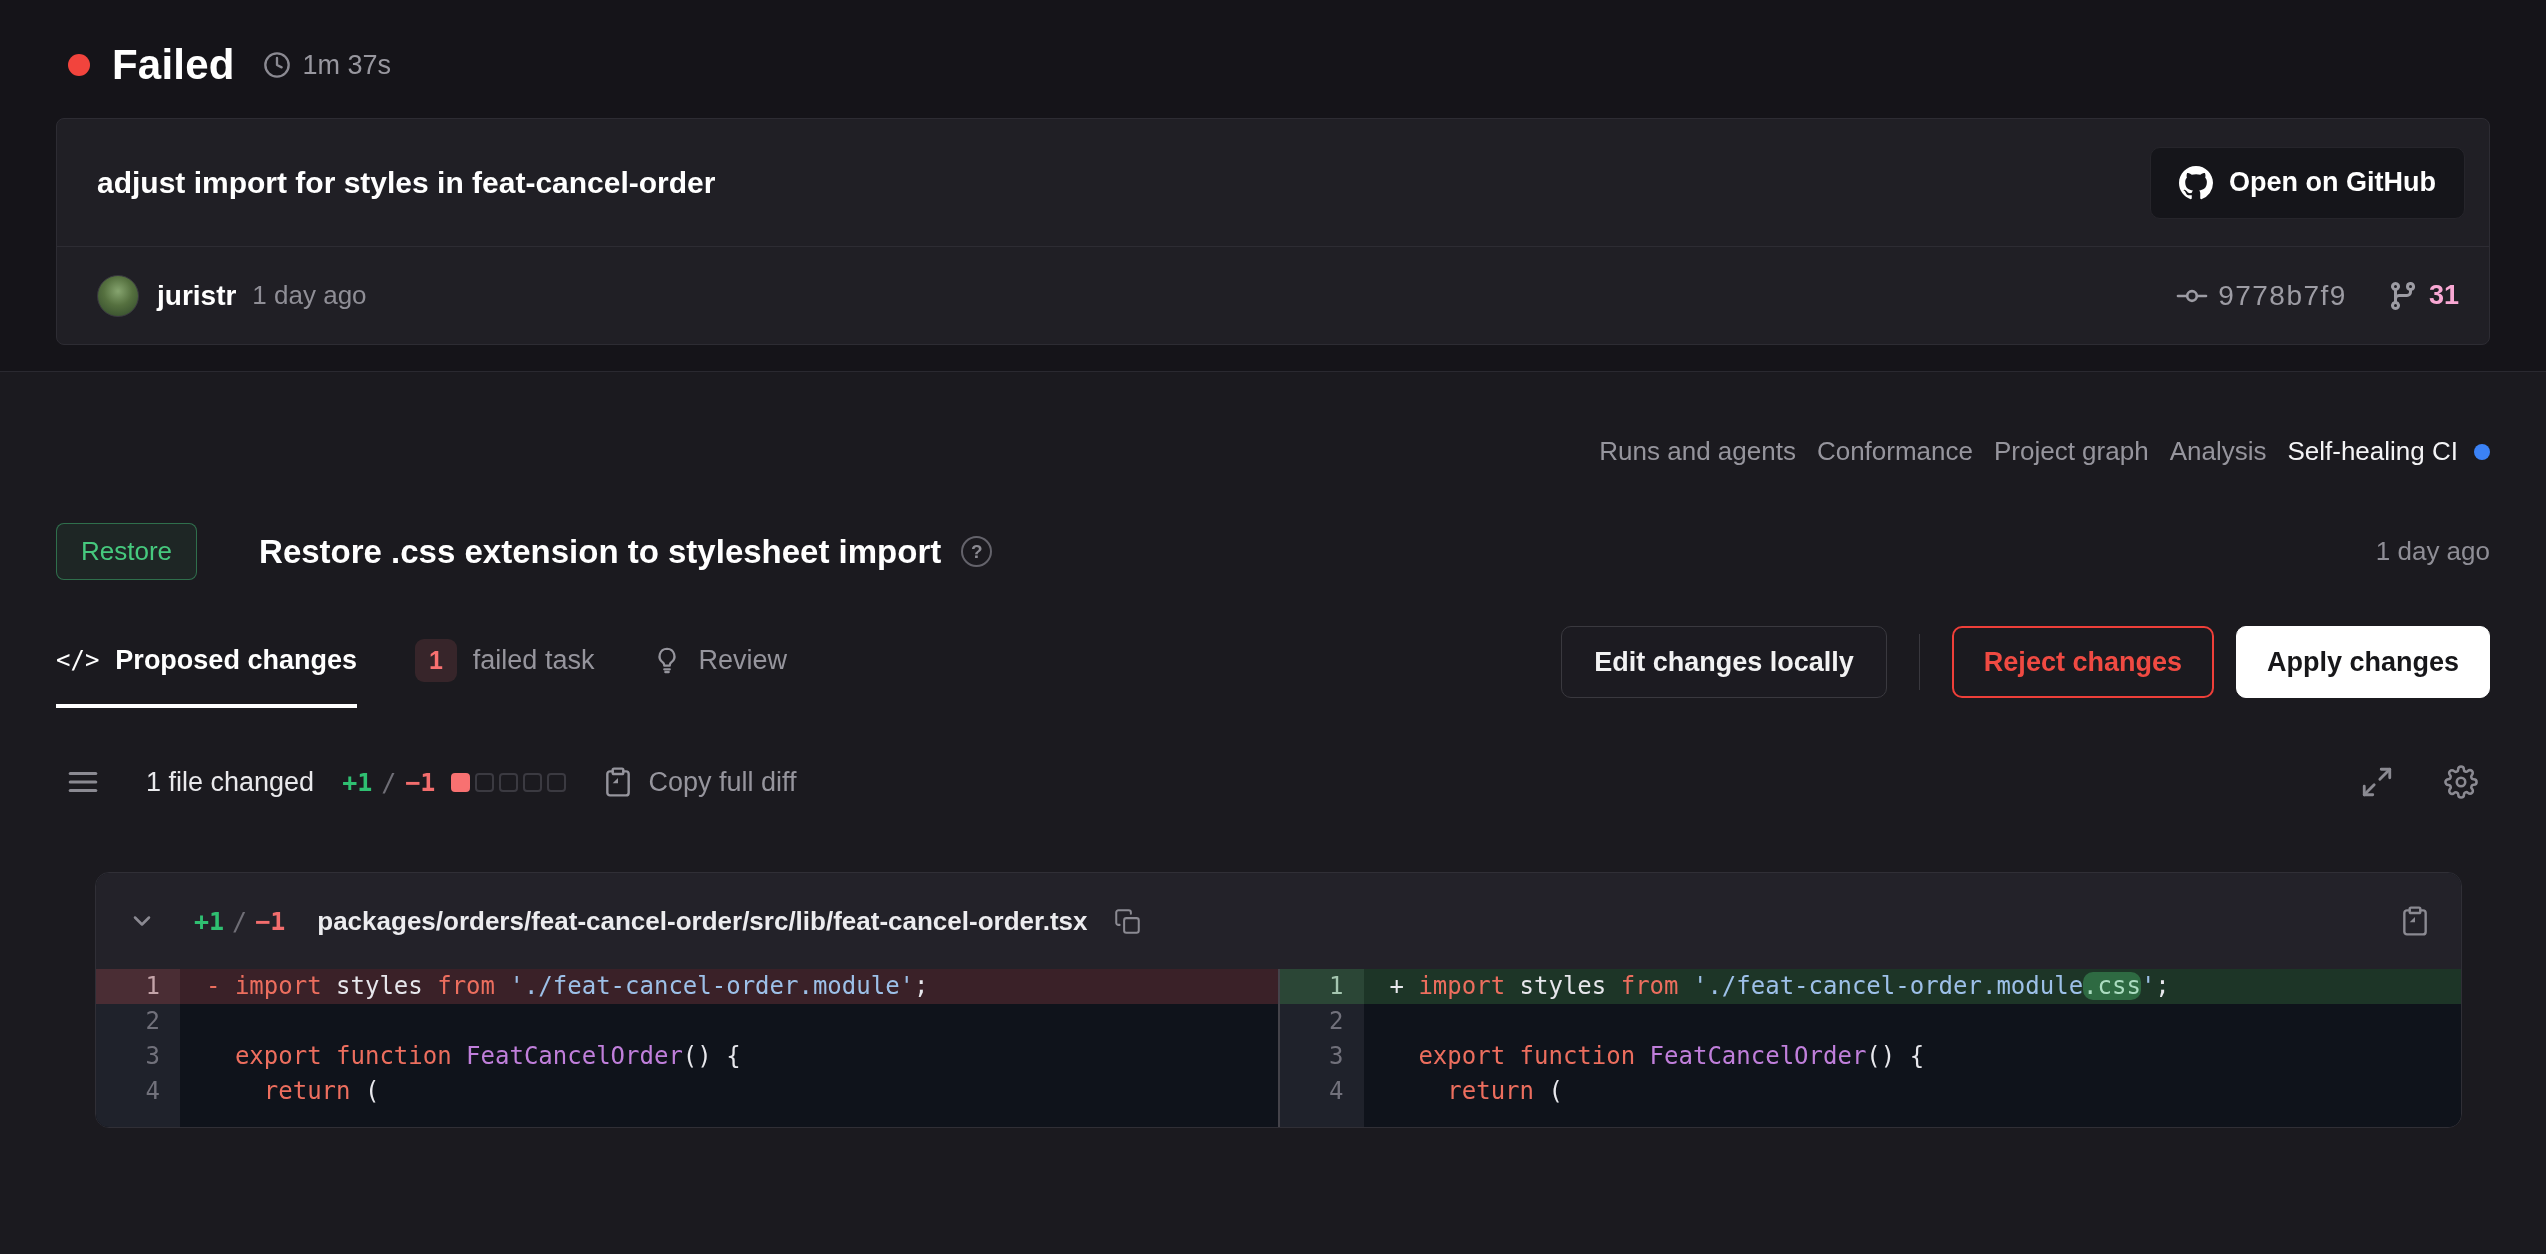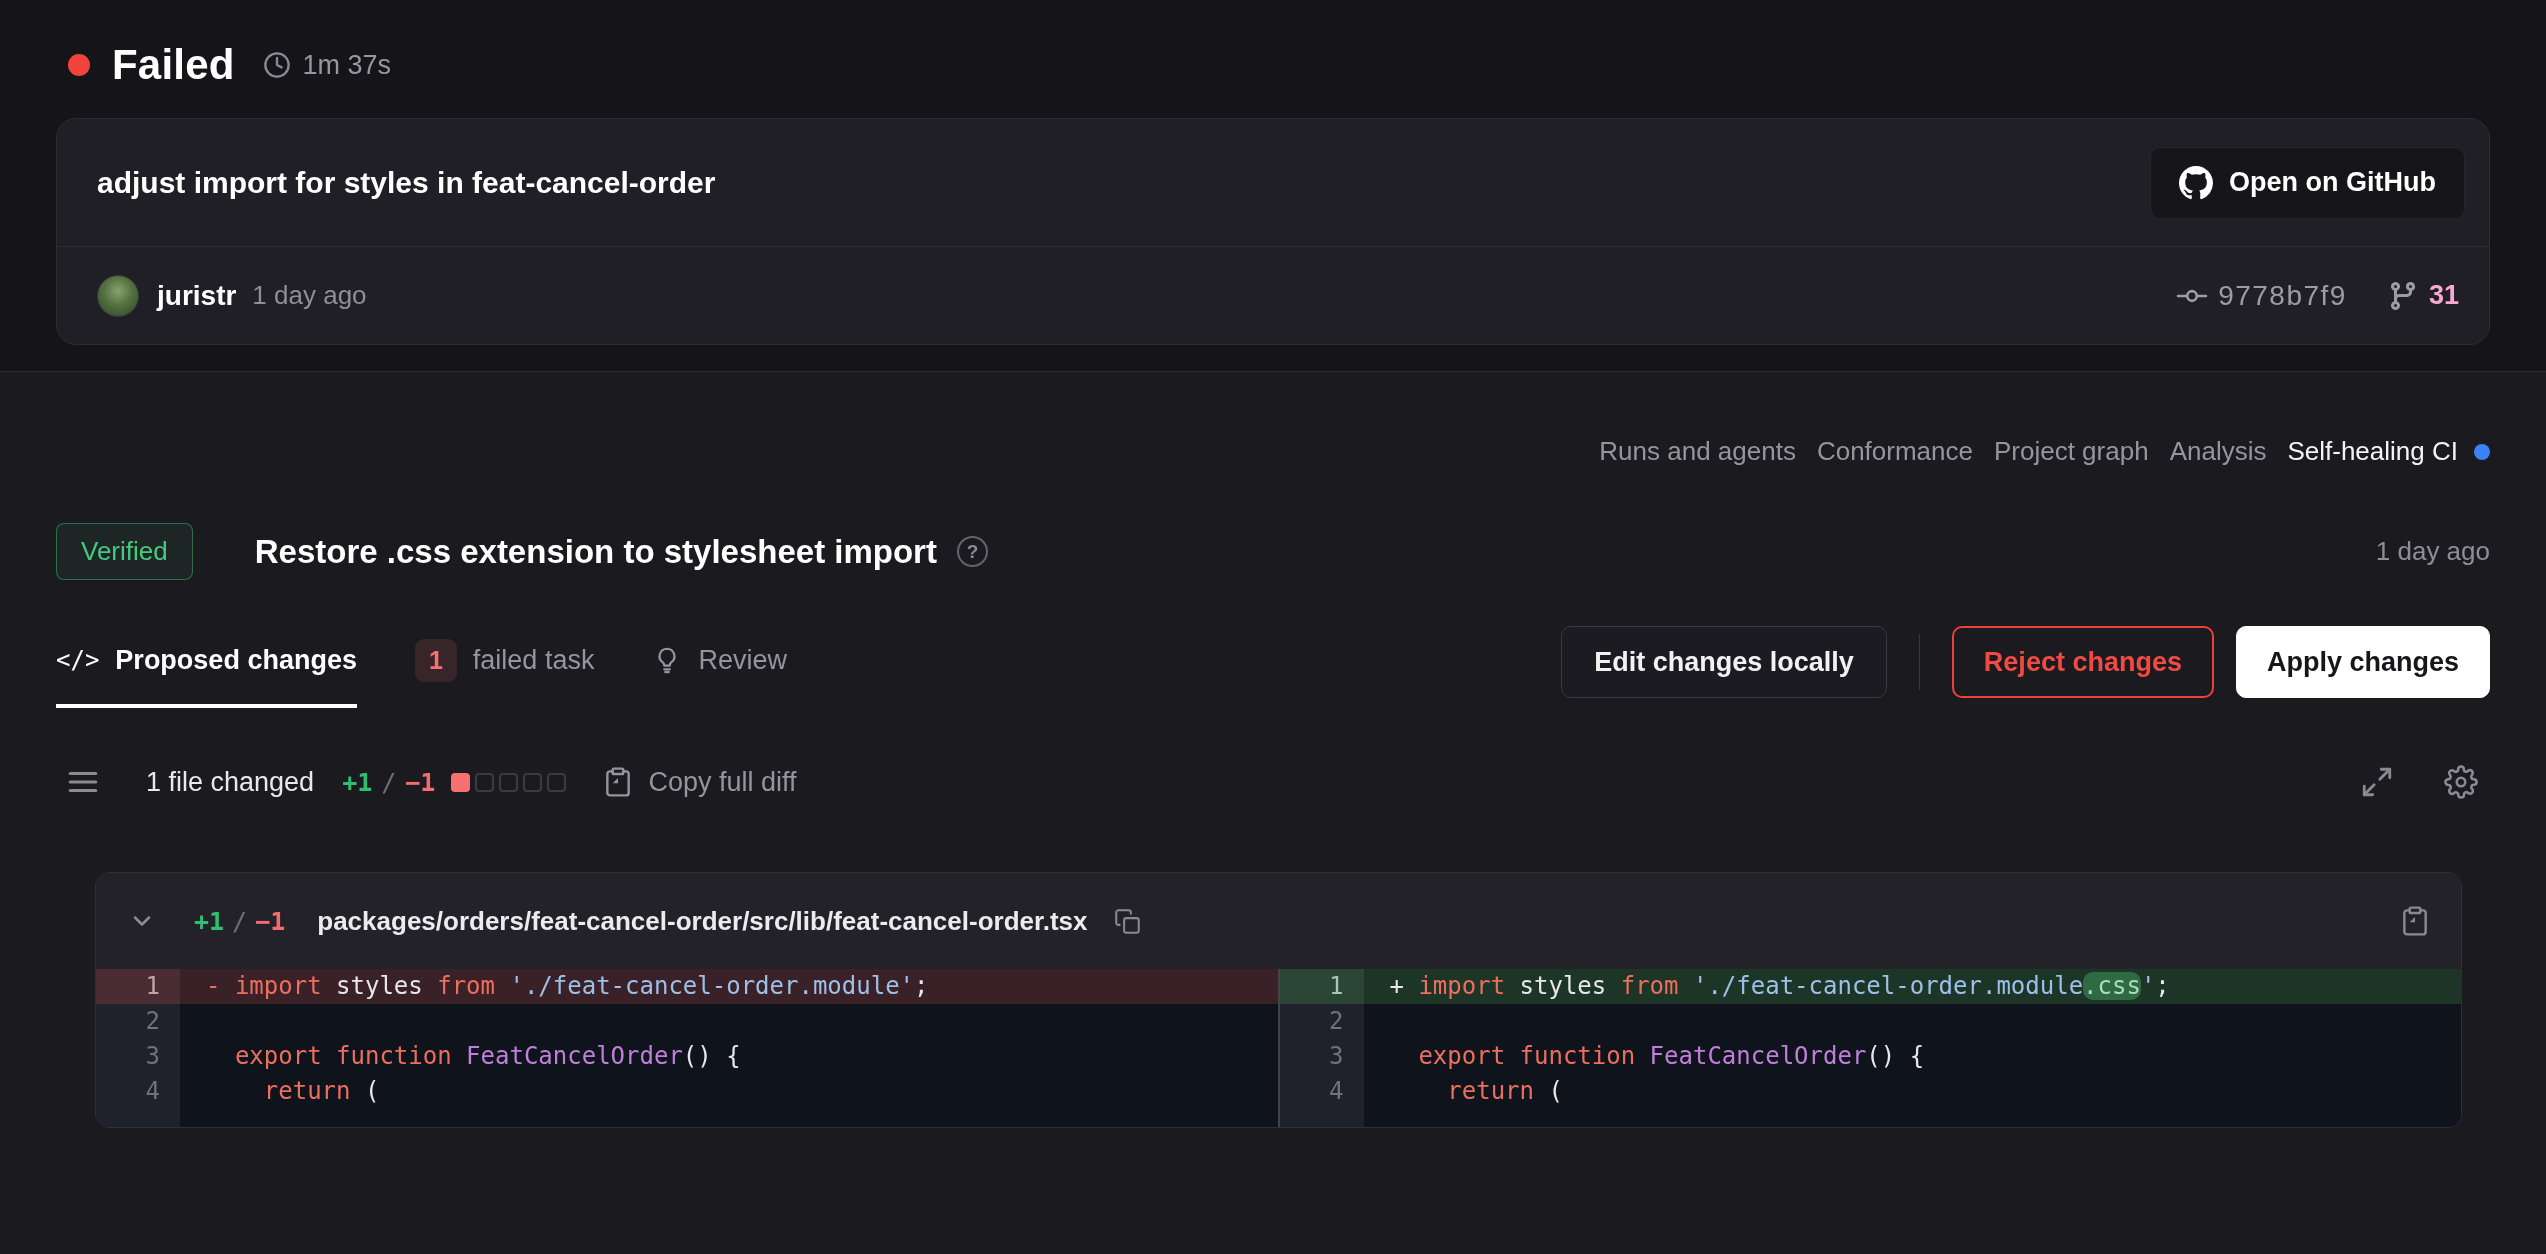--- a/index.html
+++ b/index.html
@@ -7,21 +7,21 @@
     font-family:"Liberation Sans", sans-serif; color:#f0f0f2; }
 
   
   .top-section { background:#151419; border-bottom:1px solid #2a2930; padding:34px 56px 26px; }
   .status-row { display:flex; align-items:center; height:62px; margin-bottom:22px; }
   .status-dot { width:22px; height:22px; border-radius:50%; background:#f2443d; margin:0 22px 0 12px; }
   .status-label { font-size:42px; font-weight:700; color:#ffffff; letter-spacing:.2px; }
   .clock-icon { margin-left:28px; color:#8b8a92; }
   .duration { font-size:27px; color:#98979f; margin-left:12px; }
 
-  .commit-card { background:#201f25; border:1px solid #2d2c33; border-radius:20px; }
+  .commit-card { background:#201f25; border:1px solid #2d2c33; border-radius:8px; }
   .card-title-row { display:flex; align-items:center; justify-content:space-between; height:128px; padding:0 24px 0 40px; border-bottom:1px solid #2d2c33; }
   .card-title { font-size:30px; font-weight:700; color:#ffffff; }
   .github-btn { display:flex; align-items:center; gap:16px; height:72px; padding:0 28px; background:#15151a; border:1px solid #26252b; border-radius:10px; cursor:pointer; }
   .github-btn svg { color:#ffffff; }
   .github-btn span { font-size:27px; font-weight:600; color:#ffffff; }
   .card-author-row { display:flex; align-items:center; height:97px; padding:0 30px 0 40px; }
   .avatar { width:42px; height:42px; border-radius:50%;
     background:radial-gradient(circle at 50% 38%, #86a46f 0%, #55703f 45%, #2e4529 100%);
     border:1px solid #3a3940; }
   .author-name { font-size:28px; font-weight:700; color:#ffffff; margin-left:18px; }
@@ -153,21 +153,21 @@
 
 <div class="nav-row">
     <span class="nav-item">Runs and agents</span>
     <span class="nav-item">Conformance</span>
     <span class="nav-item">Project graph</span>
     <span class="nav-item">Analysis</span>
     <span class="nav-item active">Self-healing CI<span class="nav-dot"></span></span>
   </div>
 
 <div class="heading-row">
-  <span class="verified-badge">Verified</span>
+  <span class="verified-badge">Restore</span>
   <span class="fix-title">Restore .css extension to stylesheet import</span>
   <span class="help-icon"></span>
   <span class="fix-time">1 day ago</span>
 </div>
 
 <div class="tabs-row">
   <div class="tab active">
     <span class="code-tab-icon">&lt;/&gt;</span>
     <span>Proposed changes</span>
   </div>

